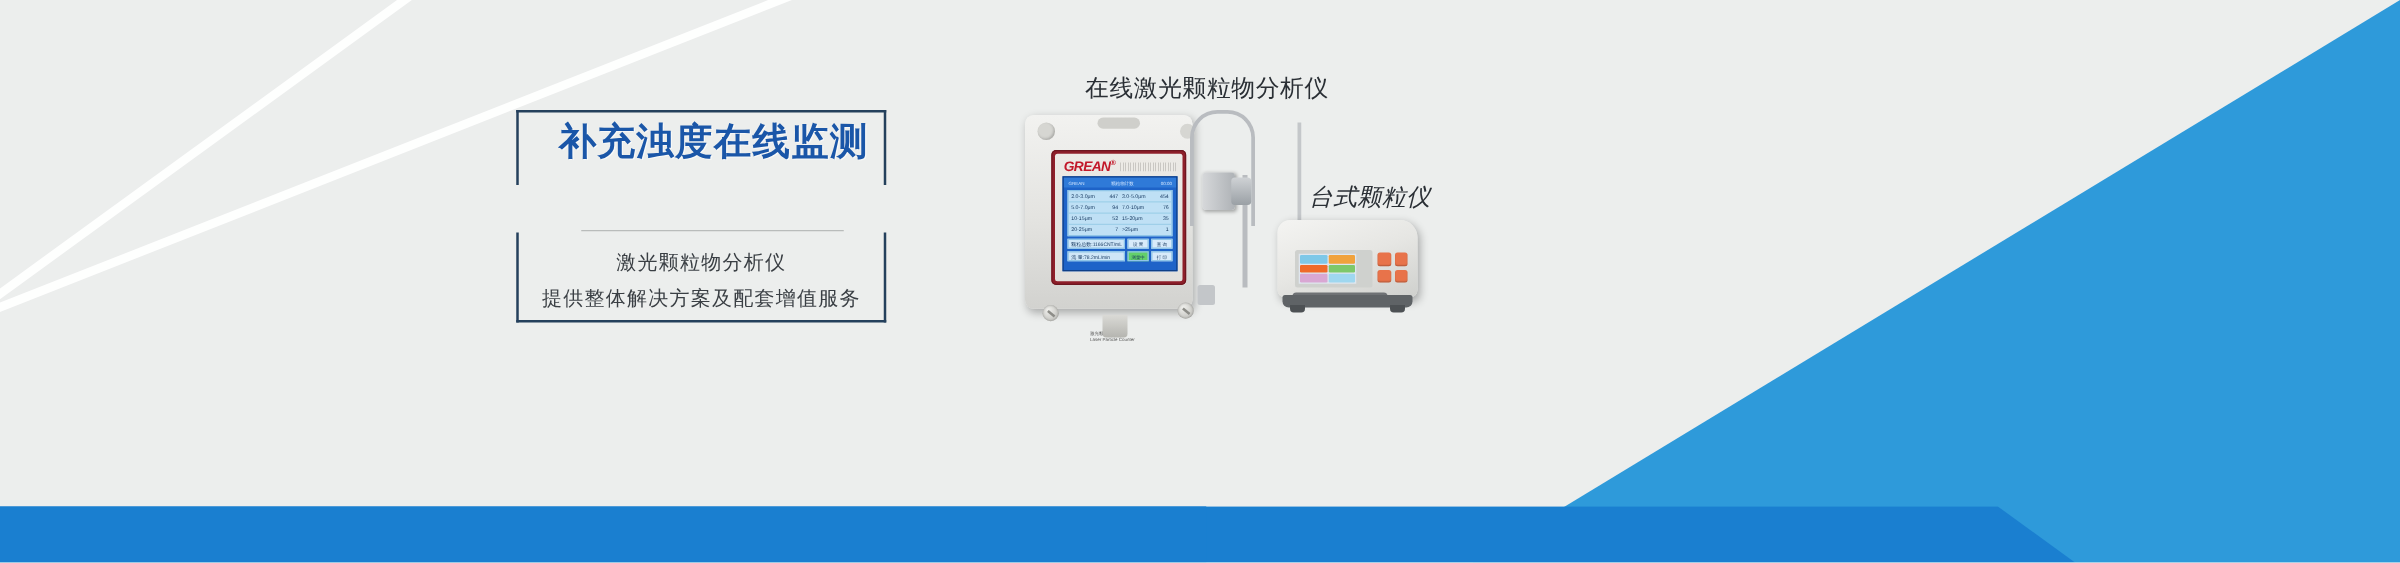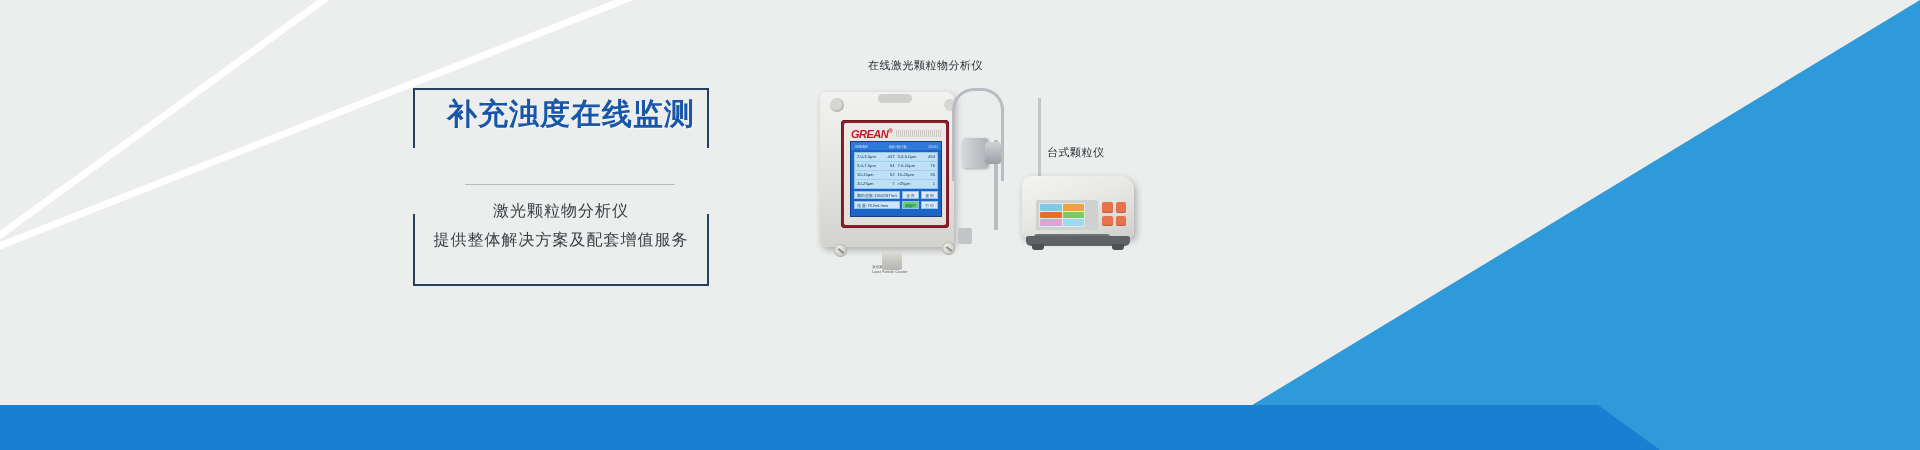--- a/index.html
+++ b/index.html
@@ -27,21 +27,21 @@
     position:absolute;left:0;bottom:0;width:1920px;height:45px;
     background:#1a7fd0;
     clip-path:polygon(0 0, 965px 0, 965px 100%, 0 100%);
   }
 
   .diag{position:absolute;background:#ffffff;transform-origin:0 0;opacity:.95;}
   .diag1{left:-10px;top:238px;width:780px;height:7px;transform:rotate(-36deg);}
   .diag2{left:-10px;top:246px;width:1130px;height:7px;transform:rotate(-21.5deg);}
 
   
-  .headline{position:absolute;left:413px;top:88px;width:296px;height:198px;}
+  .headline{position:absolute;left:413px;top:88px;width:296px;height:170px;}
   .bracket-tl{position:absolute;left:0;top:0;width:296px;height:2px;background:#24405c;}
   .bracket-tl-v{position:absolute;left:0;top:0;width:2px;height:60px;background:#24405c;}
   .bracket-br{position:absolute;left:0;bottom:0;width:296px;height:2px;background:#24405c;}
   .bracket-br-v{position:absolute;left:0;bottom:0;width:2px;height:72px;background:#24405c;}
   .bracket-tr-v{position:absolute;right:0;top:0;width:2px;height:60px;background:#24405c;}
   .bracket-brr-v{position:absolute;right:0;bottom:0;width:2px;height:72px;background:#24405c;}
 
   .title-wrap{position:absolute;left:0;top:6px;width:296px;text-align:center;}
   .title-line{
     font-size:30px;line-height:39px;font-weight:bold;color:#1a56a8;
@@ -49,23 +49,23 @@
     text-shadow:1px 1px 0 rgba(255,255,255,.6);
   }
   .title-line.l1{padding-left:20px;}
 
   .rule{position:absolute;left:52px;top:96px;width:210px;height:1px;background:#b9bcbb;}
 
   .sub-wrap{position:absolute;left:0;top:108px;width:296px;text-align:center;}
   .sub-line{font-size:16px;line-height:29px;color:#3a3f44;letter-spacing:1px;white-space:nowrap;}
 
   
-  .lbl{position:absolute;font-size:11px;color:#2a2f35;white-space:nowrap;letter-spacing:.5px;}
+  .lbl{position:absolute;font-size:19px;color:#2a2f35;white-space:nowrap;letter-spacing:.5px;}
   .lbl-online{left:868px;top:58px;}
-  .lbl-bench{left:1047px;top:145px;}
+  .lbl-bench{left:1047px;top:145px;font-style:italic;}
 
   
   .dev1{position:absolute;left:812px;top:82px;width:150px;height:175px;}
   .dev1-body{
     position:absolute;left:8px;top:10px;width:134px;height:155px;border-radius:7px;
     background:linear-gradient(180deg,#f2f2f0 0%,#e3e3e0 55%,#d2d2cf 100%);
     box-shadow:2px 3px 7px rgba(0,0,0,.28);
   }
   .dev1-lug{position:absolute;width:18px;height:12px;border-radius:5px;background:#dcdcd8;}
   .lug-b{left:58px;top:2px;width:34px;height:9px;background:#cfcfcb;}

